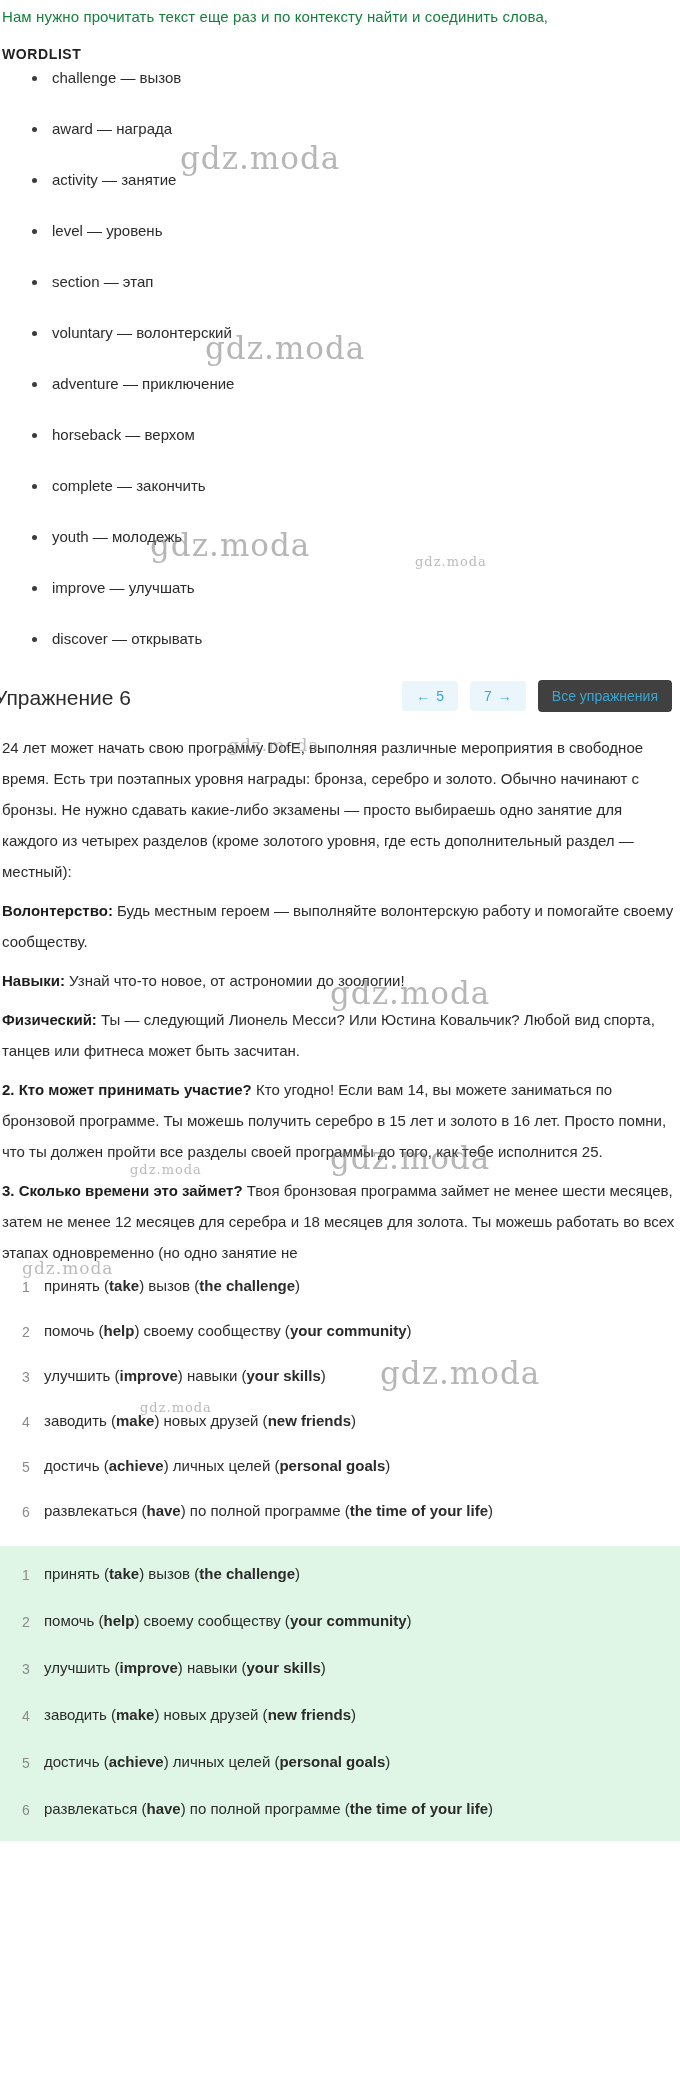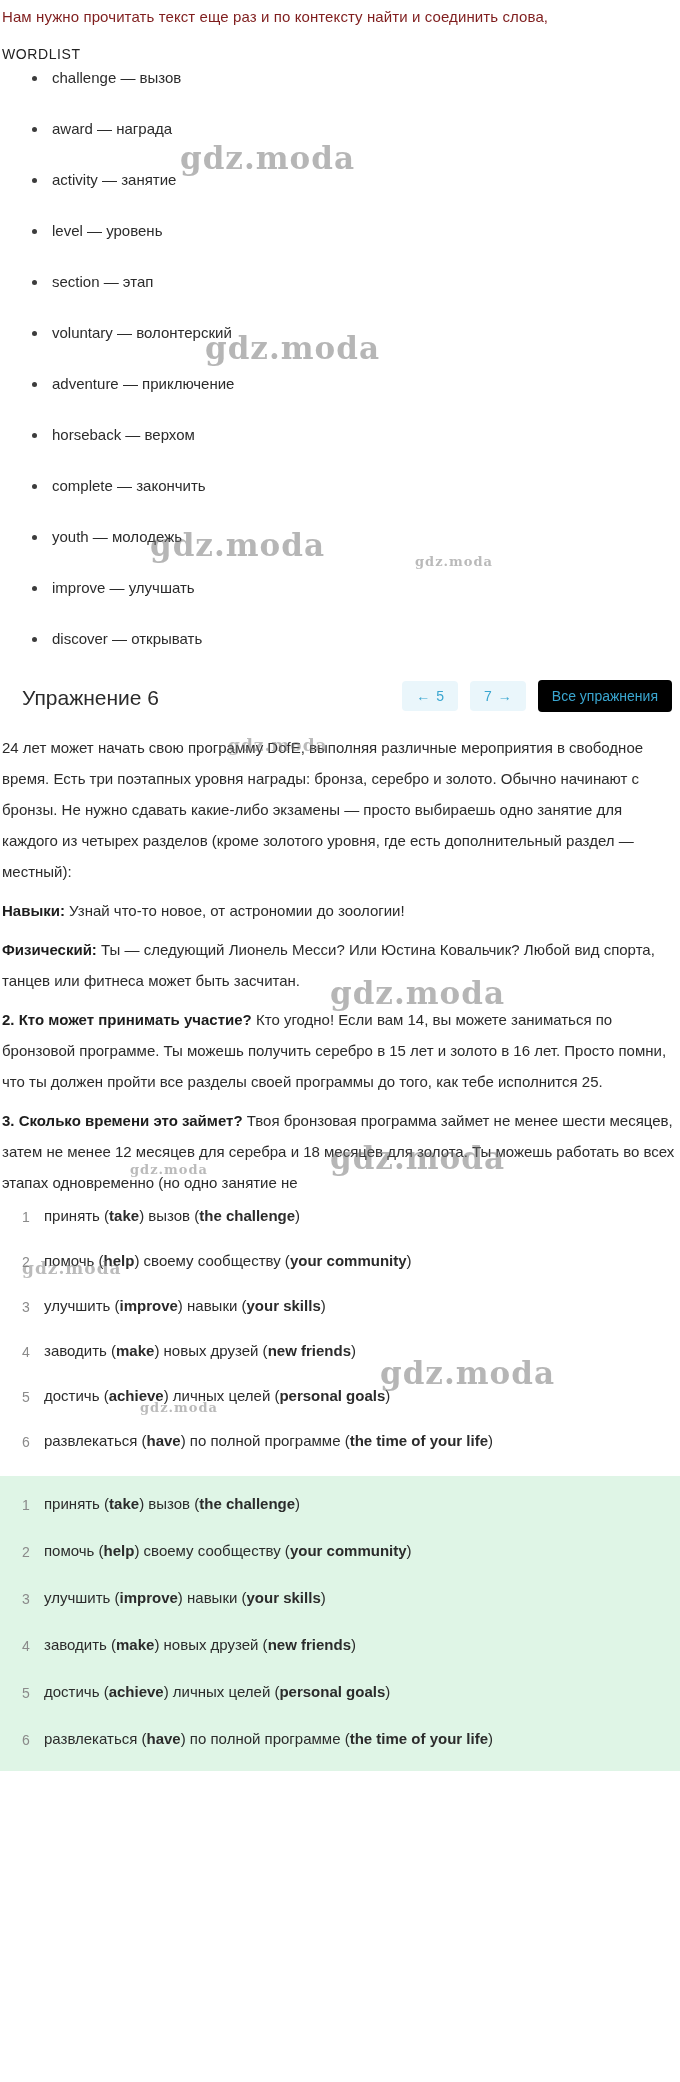--- a/index.html
+++ b/index.html
@@ -17,27 +17,27 @@
     overflow-x: hidden;
   }
   .page {
     position: relative;
     width: 680px;
     padding: 0 0 0 0;
   }
   .intro-line {
     font-size: 15px;
     line-height: 22px;
-    color: #7f1d1d;
+    color: #15803d;
     padding: 6px 14px 0 2px;
     letter-spacing: 0.1px;
   }
   .section-title {
     font-size: 14px;
-    font-weight: normal;
+    font-weight: bold;
     letter-spacing: 0.6px;
     color: #222;
     margin: 18px 0 6px 2px;
     text-transform: uppercase;
   }
   ul.wordlist {
     list-style: none;
     margin: 6px 0 0 0;
     padding: 0 0 0 30px;
   }
@@ -56,21 +56,20 @@
     top: 8px;
     width: 5px;
     height: 5px;
     border-radius: 50%;
     background: #3c3c3c;
   }
   .exercise-bar {
     position: relative;
     margin-top: 16px;
     height: 46px;
-    margin-left: 28px;
   }
   .exercise-title {
     position: absolute;
     left: -6px;
     top: 6px;
     font-size: 21px;
     color: #2b2b2b;
     font-weight: 400;
   }
   .nav-group {
@@ -90,21 +89,21 @@
     border: none;
     border-radius: 4px;
     font-size: 14px;
     font-family: "Liberation Sans", sans-serif;
     padding: 8px 14px;
     cursor: pointer;
     line-height: 14px;
   }
   .nav-btn .arrow { font-size: 14px; }
   .all-ex {
-    background: #000000;
+    background: #404040;
     color: #3aa6d0;
     border: none;
     border-radius: 4px;
     font-size: 14px;
     font-family: "Liberation Sans", sans-serif;
     padding: 8px 14px;
     cursor: pointer;
   }
   .body-text {
     font-size: 15px;
@@ -146,21 +145,21 @@
   }
   .answer-block ol.answers { margin-top: 0; }
   .answer-block ol.answers li { margin-bottom: 27px; }
   .answer-block ol.answers li:last-child { margin-bottom: 10px; }
 
   
   .wm {
     position: absolute;
     font-family: "DejaVu Serif", serif;
     color: rgba(120,120,120,0.45);
-    font-weight: bold;
+    font-weight: normal;
     letter-spacing: 1px;
     pointer-events: none;
     user-select: none;
     white-space: nowrap;
   }
   .wm.big { font-size: 31px; color: rgba(110,110,110,0.5); }
   .wm.small { font-size: 13px; color: rgba(130,130,130,0.55); }
   .wm.mid { font-size: 17px; color: rgba(120,120,120,0.5); }
 </style>
 </head>
@@ -197,20 +196,21 @@
       <button class="nav-btn">
         <span>7</span>
         <span class="arrow">→</span>
       </button>
       <button class="all-ex">Все упражнения</button>
     </div>
   </div>
 
   <div class="body-text">
     <p class="para">24 лет может начать свою программу DofE, выполняя различные мероприятия в свободное время. Есть три поэтапных уровня награды: бронза, серебро и золото. Обычно начинают с бронзы. Не нужно сдавать какие-либо экзамены — просто выбираешь одно занятие для каждого из четырех разделов (кроме золотого уровня, где есть дополнительный раздел — местный):</p>
+    <p class="para"><b>Волонтерство:</b><span> Будь местным героем — выполняйте волонтерскую работу и помогайте своему сообществу.</span></p>
     <p class="para"><b>Навыки:</b><span> Узнай что-то новое, от астрономии до зоологии!</span></p>
     <p class="para"><b>Физический:</b><span> Ты — следующий Лионель Месси? Или Юстина Ковальчик? Любой вид спорта, танцев или фитнеса может быть засчитан.</span></p>
     <p class="para"><b>2. Кто может принимать участие?</b><span> Кто угодно! Если вам 14, вы можете заниматься по бронзовой программе. Ты можешь получить серебро в 15 лет и золото в 16 лет. Просто помни, что ты должен пройти все разделы своей программы до того, как тебе исполнится 25.</span></p>
     <p class="para"><b>3. Сколько времени это займет?</b><span> Твоя бронзовая программа займет не менее шести месяцев, затем не менее 12 месяцев для серебра и 18 месяцев для золота. Ты можешь работать во всех этапах одновременно (но одно занятие не</span></p>
   </div>
 
   <ol class="answers">
     <li><span>принять (</span><b>take</b><span>) вызов (</span><b>the challenge</b><span>)</span></li>
     <li><span>помочь (</span><b>help</b><span>) своему сообществу (</span><b>your community</b><span>)</span></li>
     <li><span>улучшить (</span><b>improve</b><span>) навыки (</span><b>your skills</b><span>)</span></li>

